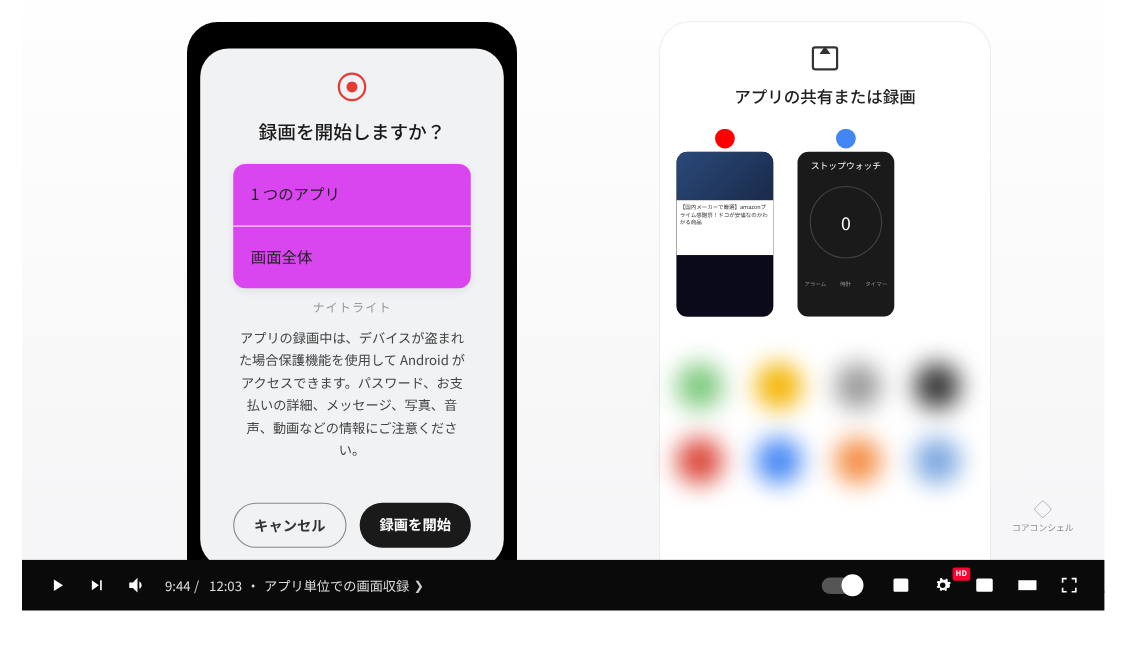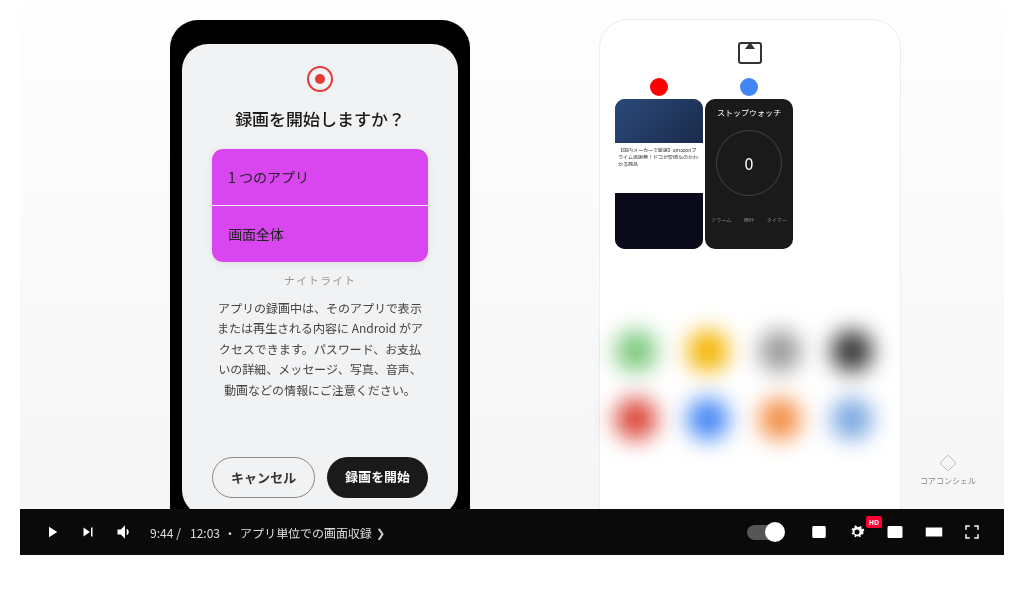--- a/index.html
+++ b/index.html
@@ -20,21 +20,21 @@
 .btn-cancel{border:1.5px solid #888;color:#333;background:transparent}
 .btn-start{background:#1a1a1a;color:#fff}
 .pills{position:absolute;bottom:-18px;left:50%;transform:translateX(-50%);display:flex;gap:16px}
 .pill{width:34px;height:34px;background:#3a3a3a;border-radius:50%;display:flex;align-items:center;justify-content:center;color:#bbb;font-size:13px}
 
 .phone-right{position:absolute;left:580px;top:20px;width:300px;height:520px;background:#fff;border-radius:28px;box-shadow:0 0 0 1px #eee}
 .pr-inner{padding:22px 14px}
 .share-ico{width:24px;height:22px;border:2px solid #333;border-radius:3px;margin:0 auto 14px;position:relative}
 .share-ico::after{content:"";position:absolute;top:-7px;left:50%;transform:translateX(-50%);border:5px solid transparent;border-bottom:7px solid #333}
 .pr-title{font-size:15px;font-weight:500;text-align:center;color:#222;margin-bottom:18px}
-.card-row{display:flex;gap:0;overflow:hidden}
+.card-row{display:flex;gap:20px;overflow:hidden}
 .app-card{flex:0 0 90px;display:flex;flex-direction:column;align-items:center}
 .app-ico{width:18px;height:18px;border-radius:50%;margin-bottom:3px}
 .app-preview{width:88px;height:150px;border-radius:10px;background:#ddd;overflow:hidden;position:relative}
 .yt-prev{background:#1a1a1a}
 .yt-prev .thumb{height:44px;background:linear-gradient(135deg,#2a4a7a,#1a2a4a)}
 .yt-prev .meta{background:#fff;height:50px;font-size:5px;padding:3px;color:#333}
 .yt-prev .vid{height:56px;background:#0a0a1a}
 .sw-prev{background:#1a1a1a;color:#fff;text-align:center;padding-top:8px}
 .sw-title{font-size:8px;margin-bottom:12px}
 .sw-circle{width:66px;height:66px;border:1.5px solid #444;border-radius:50%;margin:0 auto;display:flex;align-items:center;justify-content:center;font-size:16px}
@@ -78,36 +78,37 @@
 
   <div class="phone-left">
     <div class="dialog">
       <div class="rec-icon"></div>
       <div class="dlg-title">録画を開始しますか？</div>
       <div class="opt-card">
         <div class="opt">1 つのアプリ</div>
         <div class="opt">画面全体</div>
       </div>
       <div class="sub-label">ナイトライト</div>
-      <div class="dlg-body">アプリの録画中は、そのアプリで表示または再生される内容に Android がアクセスできます。パスワード、お支払いの詳細、メッセージ、写真、音声、動画などの情報にご注意ください。</div>
+      <div class="dlg-body">アプリの録画中は、デバイスが盗まれた場合保護機能を使用して Android がアクセスできます。パスワード、お支払いの詳細、メッセージ、写真、音声、動画などの情報にご注意ください。</div>
       <div class="btn-row">
         <div class="btn btn-cancel">キャンセル</div>
         <div class="btn btn-start">録画を開始</div>
       </div>
     </div>
     <div class="pills">
       <div class="pill">◉</div>
       <div class="pill">⎘</div>
       <div class="pill">⏻</div>
     </div>
   </div>
 
   <div class="phone-right">
     <div class="pr-inner">
       <div class="share-ico"></div>
+      <div class="pr-title">アプリの共有または録画</div>
       <div class="card-row">
         <div class="app-card">
           <div class="app-ico" style="background:#ff0000"></div>
           <div class="app-preview yt-prev">
             <div class="thumb"></div>
             <div class="meta">【国内メーカーで厳選】amazonプライム感謝祭！ドコが安値なのかわかる商品</div>
             <div class="vid"></div>
           </div>
         </div>
         <div class="app-card">

